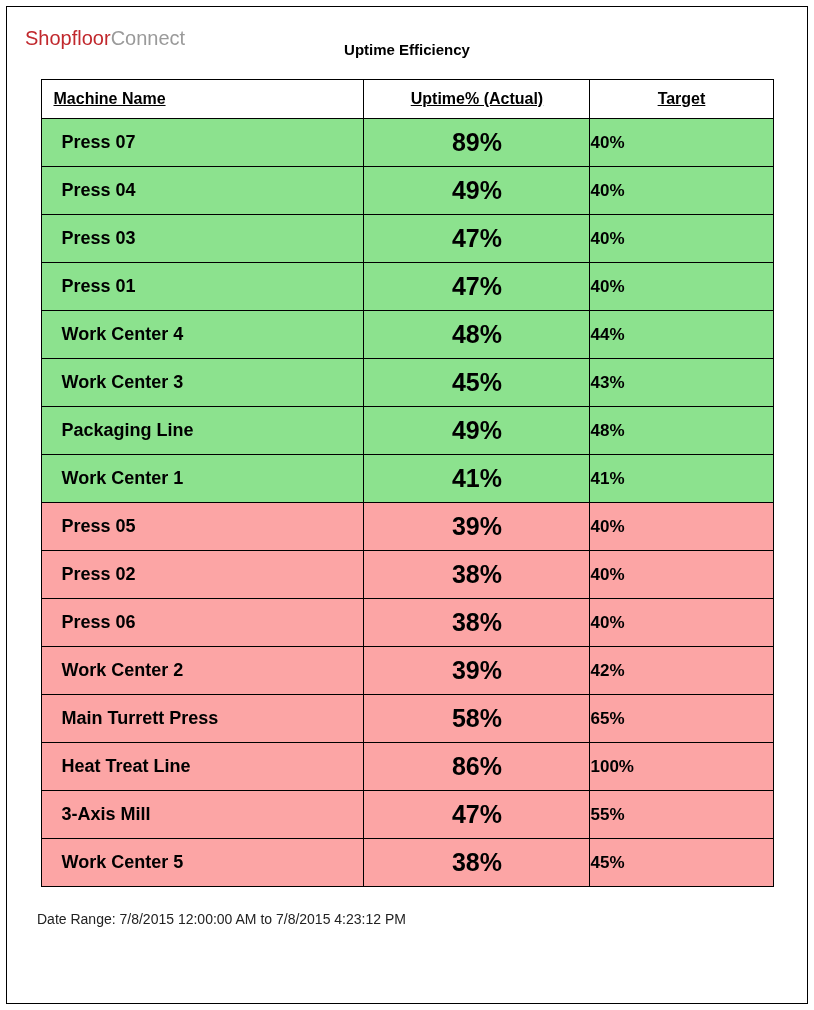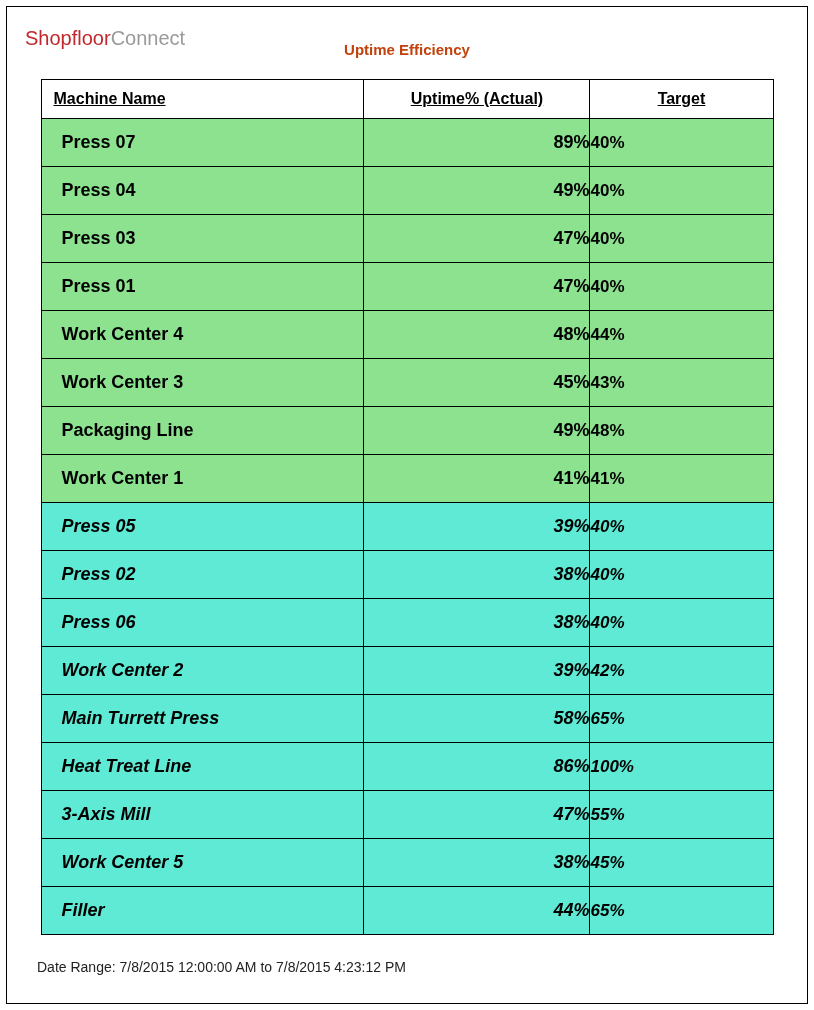--- a/index.html
+++ b/index.html
@@ -32,21 +32,21 @@
       left: -12px;
       top: -2px;
       font-size: 20px;
       font-weight: 400;
     }
     .logo-red { color: #c1282d; font-weight: 400; }
     .logo-gray { color: #9a9a9a; font-weight: 300; }
     .report-title {
       font-size: 15px;
       font-weight: bold;
-      color: #c2410c;
+      color: #000000;
       margin-top: 0;
     }
     table.uptime {
       width: 733px;
       margin: 8px auto;
       border-collapse: collapse;
       border: 1.5px solid #000;
     }
     table.uptime th, table.uptime td {
       border: 1px solid #000;
@@ -67,33 +67,33 @@
     table.uptime tbody td {
       height: 48px;
     }
     td.machine {
       font-size: 18px;
       font-weight: bold;
       padding-left: 20px;
       width: 300px;
     }
     td.actual {
-      font-size: 18px;
-      font-weight: bold;
-      text-align: right;
+      font-size: 25px;
+      font-weight: bold;
+      text-align: center;
       width: 210px;
     }
     td.target {
       font-size: 17px;
       font-weight: bold;
       text-align: left;
       width: 170px;
     }
     tr.ok td { background: #8ce28e; }
-    tr.bad td { background: #5eead4; font-style: italic; }
+    tr.bad td { background: #fca5a5; }
     .footer {
       text-align: left;
       font-size: 14px;
       color: #222;
       margin-top: 24px;
     }
   </style>
 </head>
 <body>
 
@@ -192,22 +192,17 @@
         <tr class="bad">
           <td class="machine">3-Axis Mill</td>
           <td class="actual">47%</td>
           <td class="target">55%</td>
         </tr>
         <tr class="bad">
           <td class="machine">Work Center 5</td>
           <td class="actual">38%</td>
           <td class="target">45%</td>
         </tr>
-        <tr class="bad">
-          <td class="machine">Filler</td>
-          <td class="actual">44%</td>
-          <td class="target">65%</td>
-        </tr>
       </tbody>
   </table>
 
   <div class="footer">Date Range: 7/8/2015 12:00:00 AM to 7/8/2015 4:23:12 PM</div>
 </div>
 
 </body></html>

